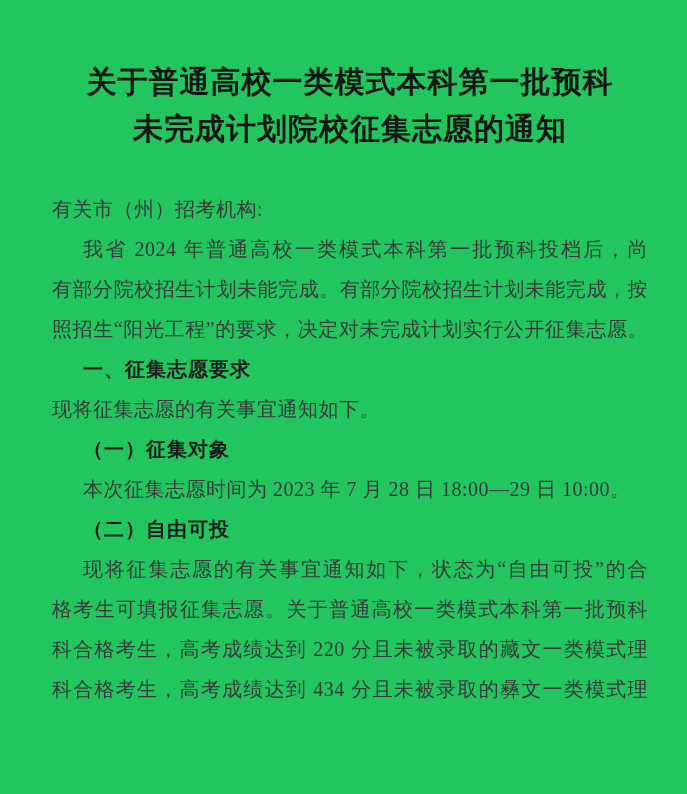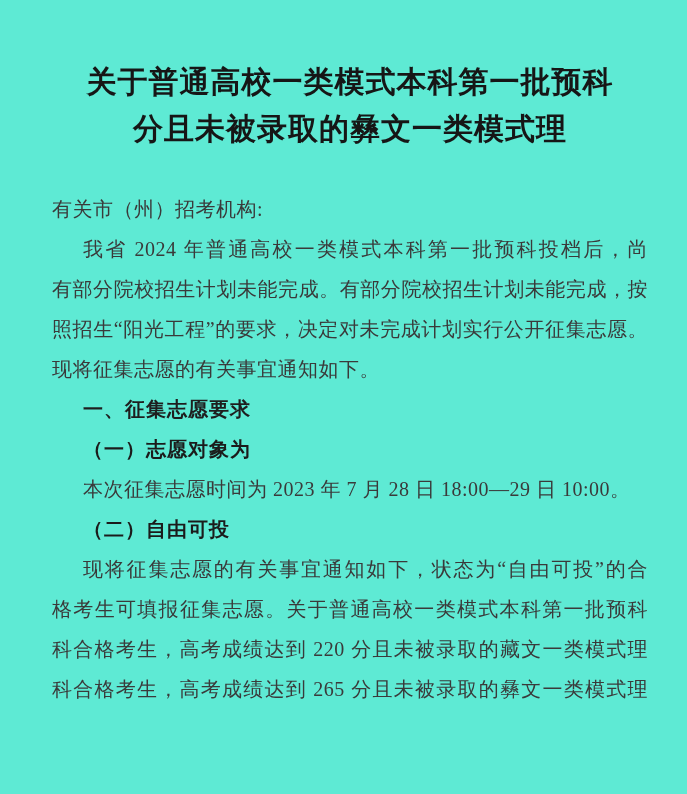--- a/index.html
+++ b/index.html
@@ -6,21 +6,21 @@
     margin: 0;
     padding: 0;
     background: #ffffff;
   }
   .page {
     position: relative;
     width: 687px;
     height: 794px;
     box-sizing: border-box;
     padding: 58px 39px 0 52px;
-    background: #5eead4;
+    background: #22c55e;
     overflow: hidden;
     font-family: "Liberation Serif", "DejaVu Serif", serif;
   }
   .doc-title {
     text-align: center;
     font-size: 30px;
     line-height: 47px;
     font-weight: 700;
     color: #161616;
     letter-spacing: 1px;
@@ -51,32 +51,32 @@
     color: #1b1b1b;
     letter-spacing: 1px;
   }
 </style>
 </head>
 <body>
 
 <div class="page">
   <div class="doc-title">
     <div>关于普通高校一类模式本科第一批预科</div>
-    <div>分且未被录取的彝文一类模式理</div>
+    <div>未完成计划院校征集志愿的通知</div>
   </div>
 
   <div class="doc-body">
       <div class="line style-body">有关市（州）招考机构:</div>
       <div class="line style-body indent fill">我省 2024 年普通高校一类模式本科第一批预科投档后，尚</div>
       <div class="line style-body fill">有部分院校招生计划未能完成。有部分院校招生计划未能完成，按</div>
       <div class="line style-body fill">照招生“阳光工程”的要求，决定对未完成计划实行公开征集志愿。</div>
+      <div class="line style-heading-hei indent">一、征集志愿要求</div>
       <div class="line style-body">现将征集志愿的有关事宜通知如下。</div>
-      <div class="line style-heading-hei indent">一、征集志愿要求</div>
-      <div class="line style-heading-kai indent">（一）志愿对象为</div>
+      <div class="line style-heading-kai indent">（一）征集对象</div>
       <div class="line style-body indent">本次征集志愿时间为 2023 年 7 月 28 日 18:00—29 日 10:00。</div>
       <div class="line style-heading-kai indent">（二）自由可投</div>
       <div class="line style-body indent fill">现将征集志愿的有关事宜通知如下，状态为“自由可投”的合</div>
       <div class="line style-body fill">格考生可填报征集志愿。关于普通高校一类模式本科第一批预科</div>
       <div class="line style-body fill">科合格考生，高考成绩达到 220 分且未被录取的藏文一类模式理</div>
-      <div class="line style-body fill">科合格考生，高考成绩达到 265 分且未被录取的彝文一类模式理</div>
+      <div class="line style-body fill">科合格考生，高考成绩达到 434 分且未被录取的彝文一类模式理</div>
     </div>
 
 </div>
 
 </body></html>

